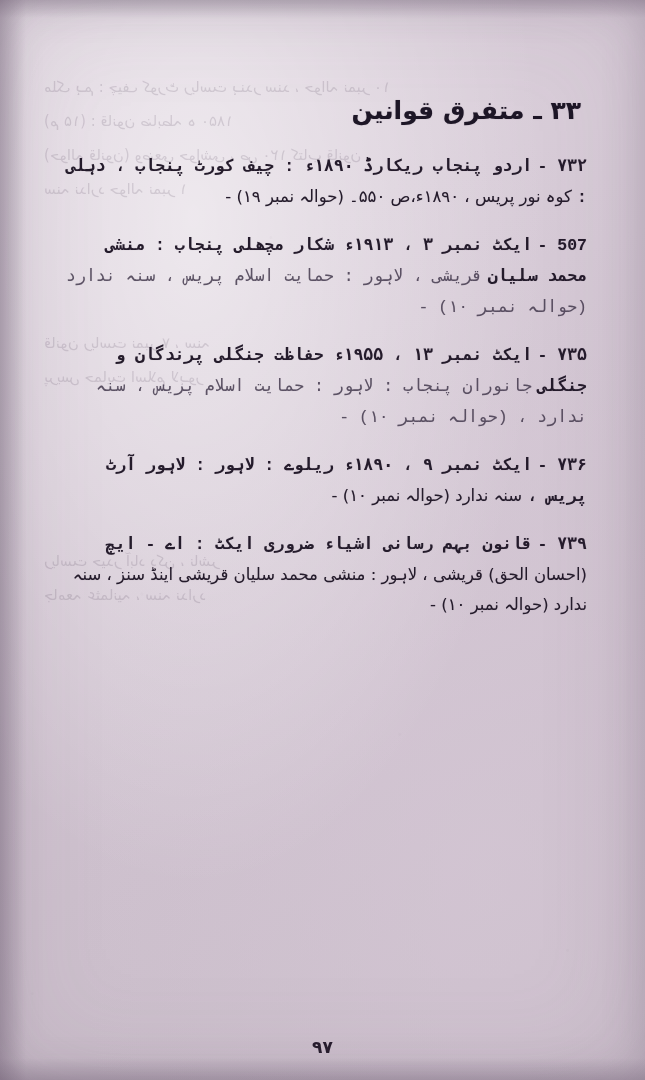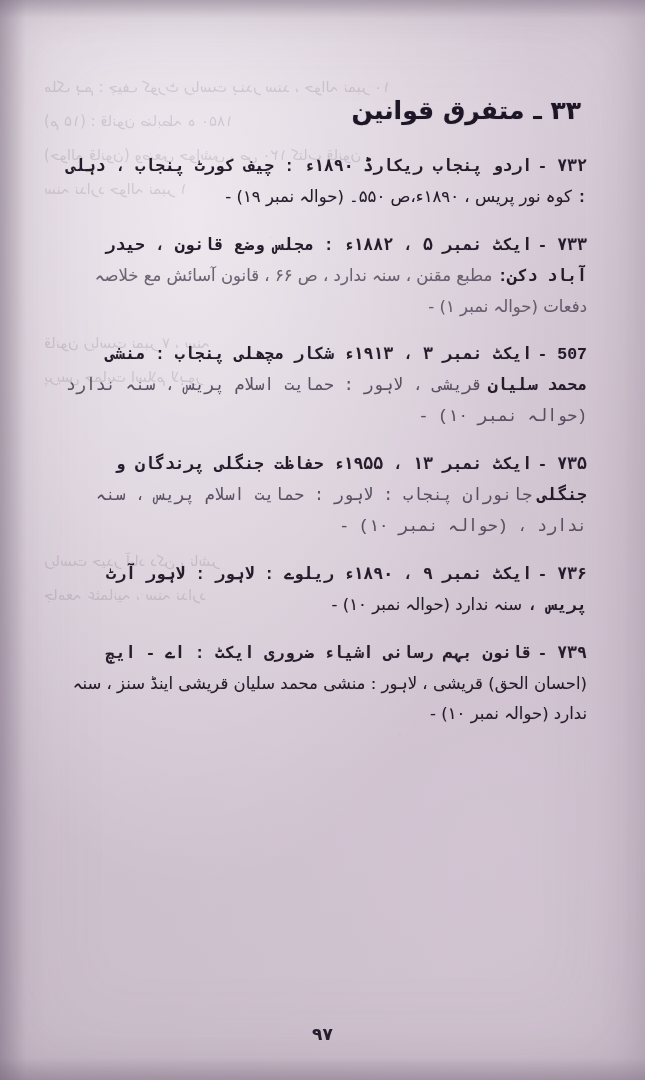--- a/index.html
+++ b/index.html
@@ -123,21 +123,21 @@
   .entry .num { font-weight: bold; font-family: Liberation Mono, monospace; }
   .entry .ttl { font-weight: bold; font-family: Liberation Mono, monospace; }
   .entry .body { font-weight: normal; }
 
   
   .entry.faint .body { color: #3c3247; opacity: .72; }
   .entry.faint2 .body { color: #3a3045; opacity: .8; font-family: Liberation Mono, monospace; }
 
   .folio {
     position: absolute;
-    bottom: 36px;
+    bottom: 23px;
     left: 0;
     right: 0;
     text-align: center;
     font-size: 17px;
     font-weight: bold;
     color: #241b2b;
   }
 </style>
 </head>
 <body>
@@ -162,25 +162,20 @@
     <h1 class="heading">۳۳ ـ متفرق قوانین</h1>
 
     <div class="entries">
 
       <p class="entry">
         <span class="num">۷۳۲ -</span>
         <span class="ttl">اردو پنجاب ریکارڈ ۱۸۹۰ء : چیف کورٹ پنجاب ، دہلی :</span>
         <span class="body">کوہ نور پریس ، ۱۸۹۰ء،ص ۵۵۰۔ (حوالہ نمبر ۱۹) -</span>
       </p>
 
-      <p class="entry faint">
-        <span class="num">۷۳۳ -</span>
-        <span class="ttl">ایکٹ نمبر ۵ ، ۱۸۸۲ء : مجلس وضع قانون ، حیدر آباد دکن:</span>
-        <span class="body">مطبع مقنن ، سنہ ندارد ، ص ۶۶ ، قانون آسائش مع خلاصہ دفعات (حوالہ نمبر ۱) -</span>
-      </p>
 
       <p class="entry faint2">
         <span class="num">507 -</span>
         <span class="ttl">ایکٹ نمبر ۳ ، ۱۹۱۳ء شکار مچھلی پنجاب : منشی محمد سلیان</span>
         <span class="body">قریشی ، لاہور : حمایت اسلام پریس ، سنہ ندارد (حوالہ نمبر ۱۰) -</span>
       </p>
 
       <p class="entry faint2">
         <span class="num">۷۳۵ -</span>
         <span class="ttl">ایکٹ نمبر ۱۳ ، ۱۹۵۵ء حفاظت جنگلی پرندگان و جنگلی</span>

